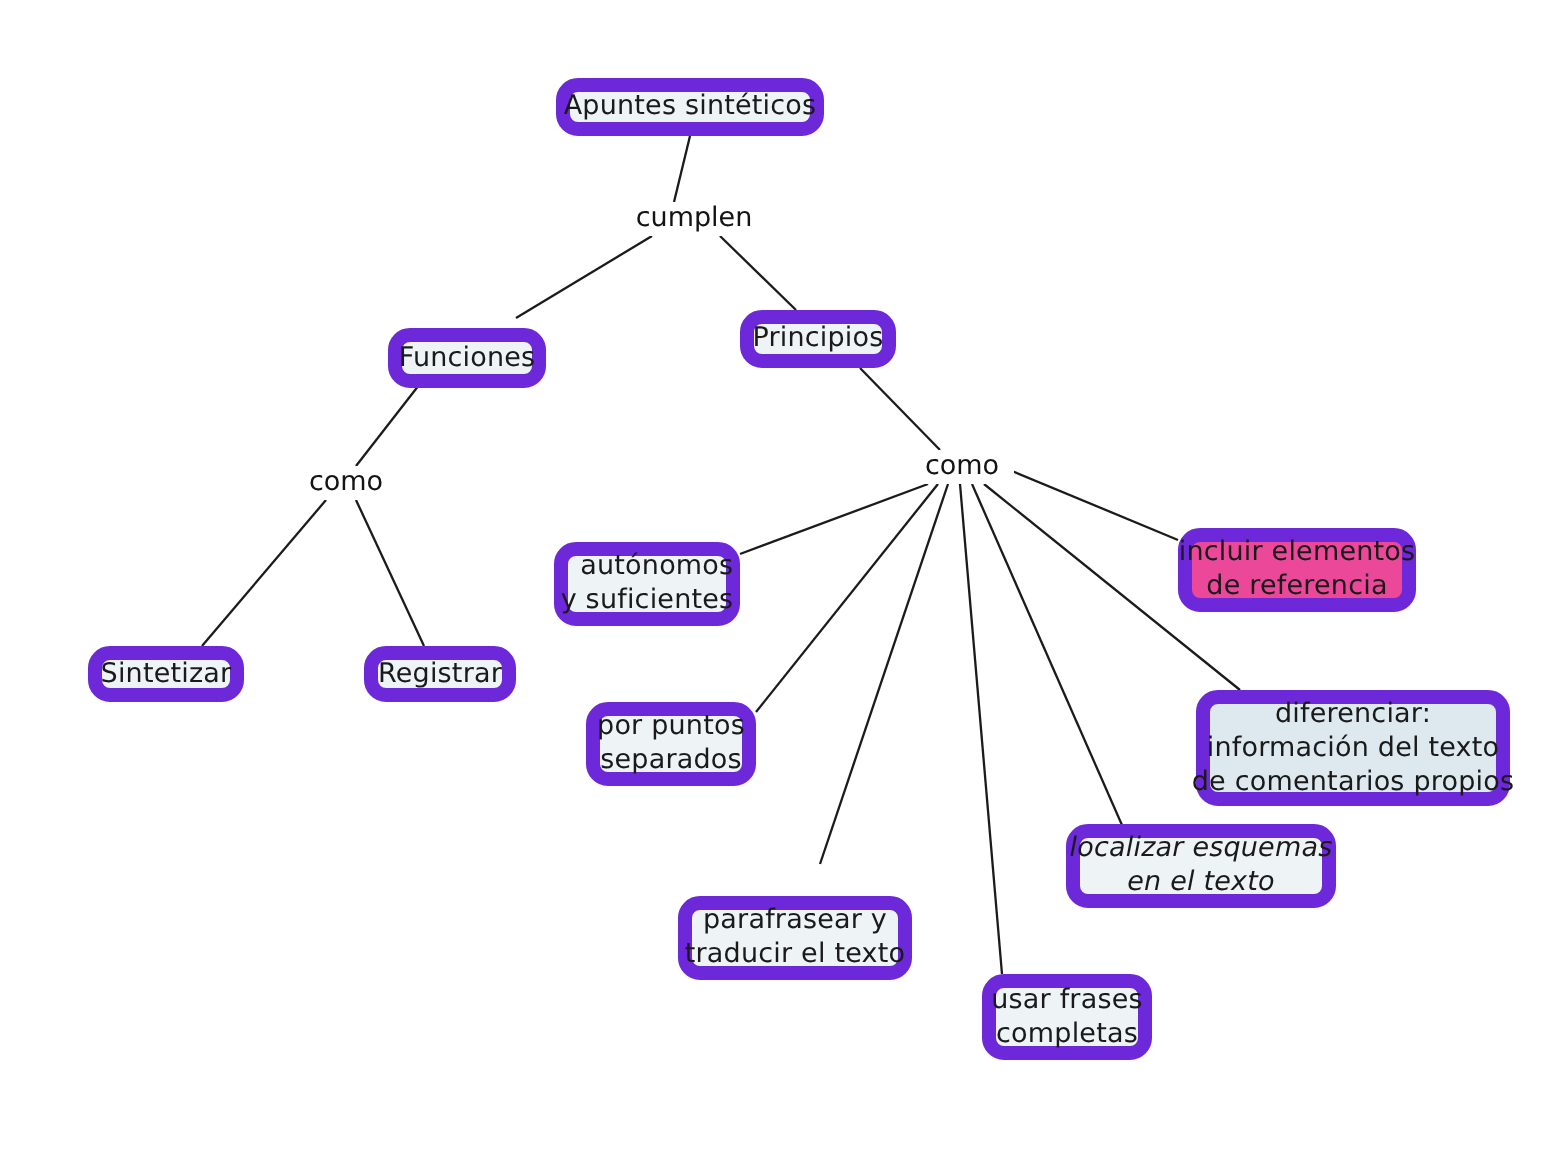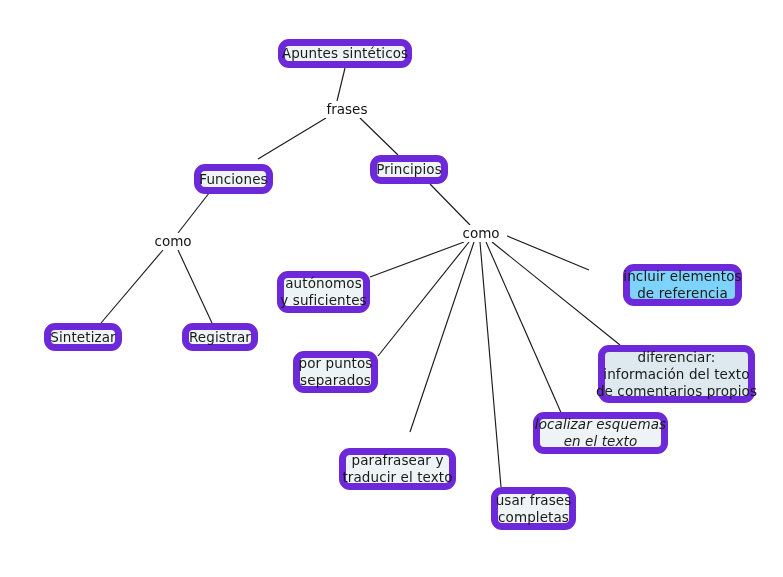--- a/index.html
+++ b/index.html
@@ -75,34 +75,34 @@
       <line x1="486" y1="242" x2="570" y2="433" stroke="#1b1b1b" stroke-width="1.15"></line>
       <line x1="492" y1="242" x2="620" y2="345" stroke="#1b1b1b" stroke-width="1.15"></line>
       <line x1="500" y1="233" x2="589" y2="270" stroke="#1b1b1b" stroke-width="1.15"></line>
     </svg>
   <div id="nodes-layer">
       <div class="node" style="left: 278px; top: 39px; width: 134px; height: 29px; background: rgb(238, 244, 246);"><span>Apuntes sintéticos</span></div>
       <div class="node" style="left: 194px; top: 164px; width: 79px; height: 30px; background: rgb(238, 244, 246);"><span>Funciones</span></div>
       <div class="node" style="left: 370px; top: 155px; width: 78px; height: 29px; background: rgb(238, 244, 246);"><span>Principios</span></div>
       <div class="node" style="left: 44px; top: 323px; width: 78px; height: 28px; background: rgb(238, 244, 246);"><span>Sintetizar</span></div>
       <div class="node" style="left: 182px; top: 323px; width: 76px; height: 28px; background: rgb(238, 244, 246);"><span>Registrar</span></div>
-      <div class="node" style="left: 277px; top: 271px; width: 93px; height: 42px; background: rgb(238, 244, 246);"><span>autónomos
+      <div class="node" style="left: 277px; top: 271px; width: 93px; height: 42px; background: rgb(238, 244, 246); text-align: right;"><span>autónomos
 y suficientes</span></div>
       <div class="node" style="left: 293px; top: 351px; width: 85px; height: 42px; background: rgb(238, 244, 246); text-align: center;"><span>por puntos
 separados</span></div>
       <div class="node" style="left: 339px; top: 432px; width: 117px; height: 42px; background: rgb(238, 244, 246); margin-top: 16px;"><span>parafrasear y
 traducir el texto</span></div>
       <div class="node" style="left: 458px; top: 487px; width: 85px; height: 43px; background: rgb(238, 244, 246); margin-left: 33px;"><span>usar frases
 completas</span></div>
       <div class="node" style="left: 533px; top: 412px; width: 135px; height: 42px; background: rgb(238, 244, 246); font-style: italic;"><span>localizar esquemas
 en el texto</span></div>
       <div class="node alt" style="left: 598px; top: 345px; width: 157px; height: 58px; background: rgb(221, 233, 239);"><span>diferenciar:
 información del texto
 de comentarios propios</span></div>
-      <div class="node" style="left: 623px; top: 264px; width: 119px; height: 42px; background: #7dd3fc;"><span>incluir elementos
+      <div class="node" style="left: 589px; top: 264px; width: 119px; height: 42px; background: #ec4899;"><span>incluir elementos
 de referencia</span></div>
     </div>
   <div id="labels-layer">
-      <div class="linklabel" style="left: 308px; top: 101px; width: 74px; height: 17px;">frases</div>
+      <div class="linklabel" style="left: 308px; top: 101px; width: 74px; height: 17px;">cumplen</div>
       <div class="linklabel" style="left: 147px; top: 233px; width: 48px; height: 17px;">como</div>
       <div class="linklabel" style="left: 455px; top: 225px; width: 48px; height: 17px;">como</div>
     </div>
 </div>
 
 </body></html>

